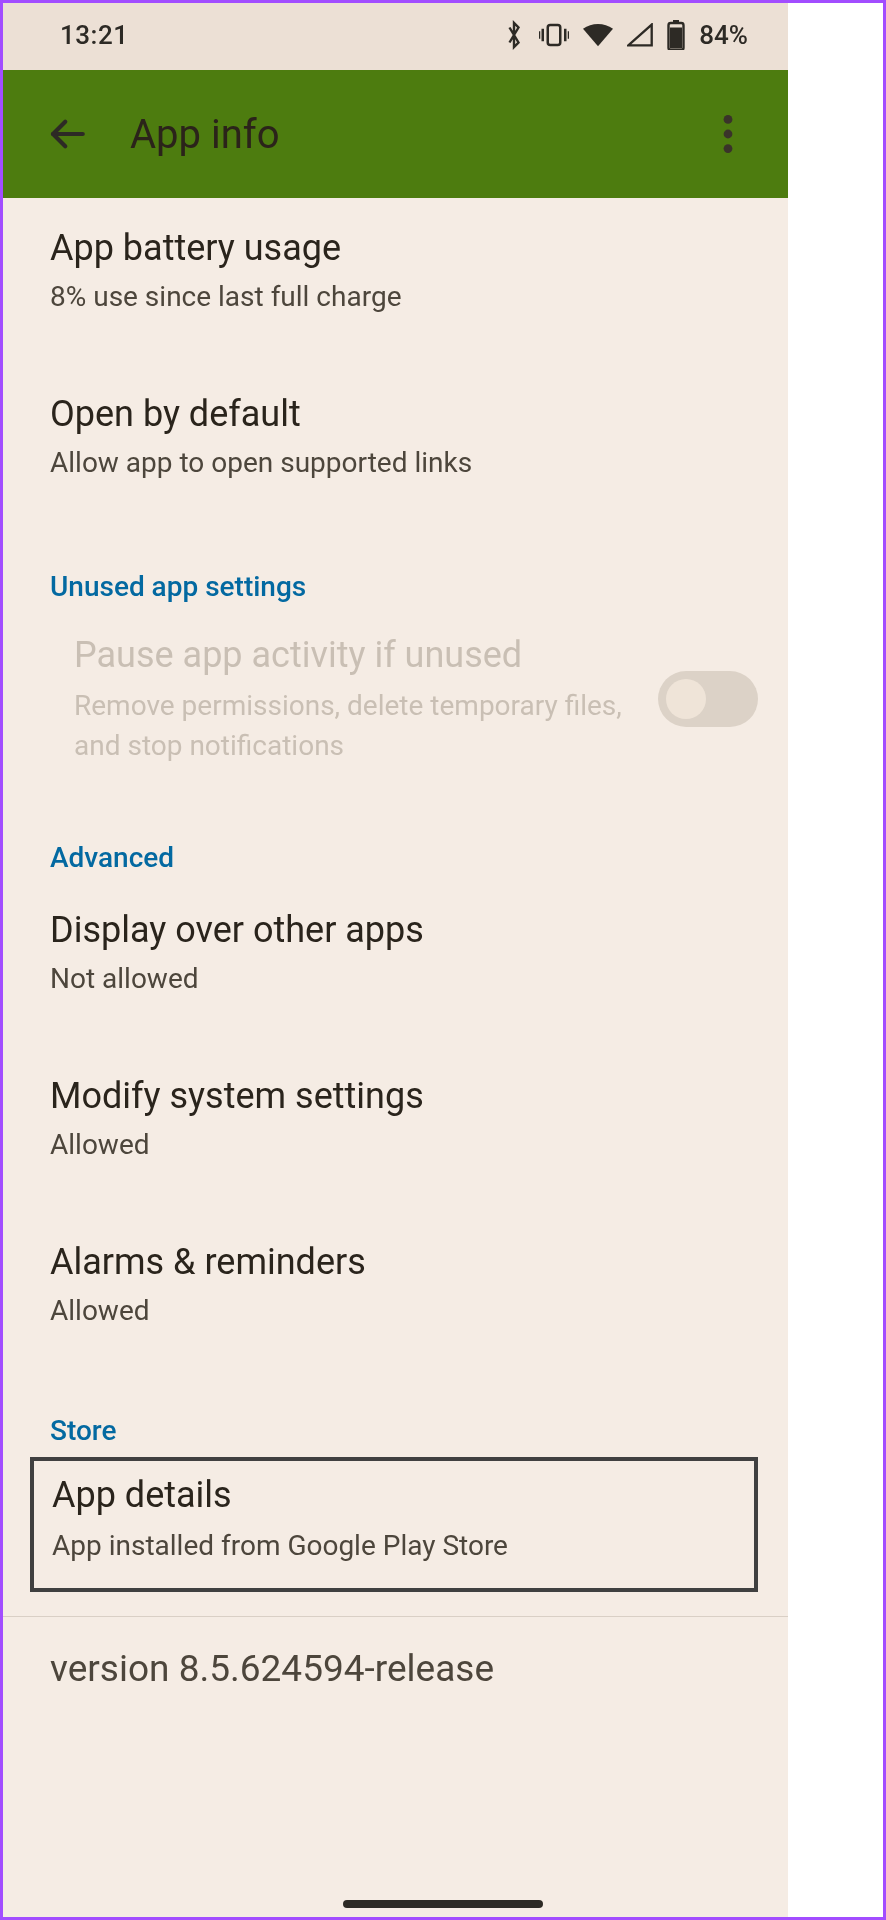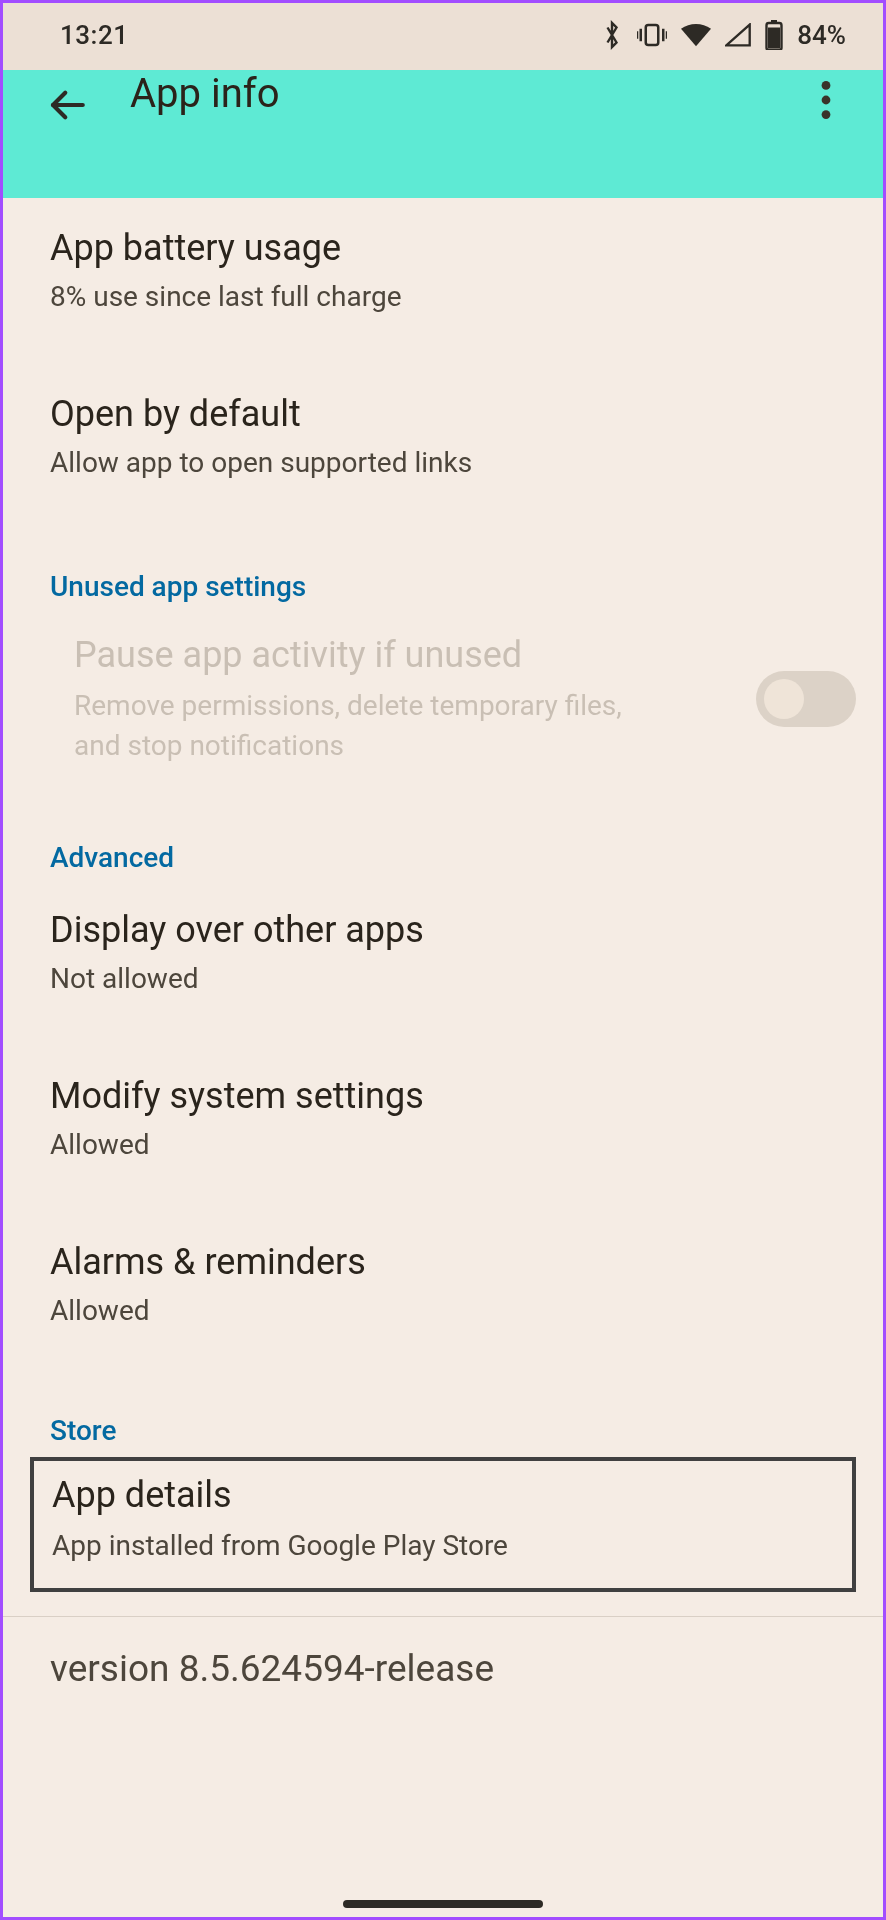--- a/index.html
+++ b/index.html
@@ -17,21 +17,21 @@
   .device-border {
     position: absolute;
     top: 0; left: 0;
     width: 886px; height: 1920px;
     border: 3px solid #a24dff;
     pointer-events: none;
   }
 
   .screen {
     background: #f5ece4;
-    width: 886px;
+    width: 788px;
     height: 1920px;
     display: flex;
     flex-direction: column;
   }
 
   
   .status-bar {
     height: 70px;
     background: #ece0d5;
     display: flex;
@@ -40,22 +40,23 @@
     padding: 0 40px 0 60px;
     color: #2d2a25;
   }
   .status-time { font-size: 26px; font-weight: 500; letter-spacing: 0.5px; }
   .status-right { display: flex; align-items: center; gap: 14px; font-size: 26px; font-weight: 500; }
   .status-right svg { display: block; }
 
   
   .app-bar {
     height: 128px;
-    background: #5eead4;
-    display: flex;
+    background: #4d7c0f;
+    display: flex;
+    align-items: center;
     padding: 0 30px 0 32px;
   }
   .back-btn {
     width: 70px; height: 70px;
     display: flex; align-items: center; justify-content: center;
     color: #2d2a25;
   }
   .app-title {
     font-size: 40px;
     font-weight: 400;

